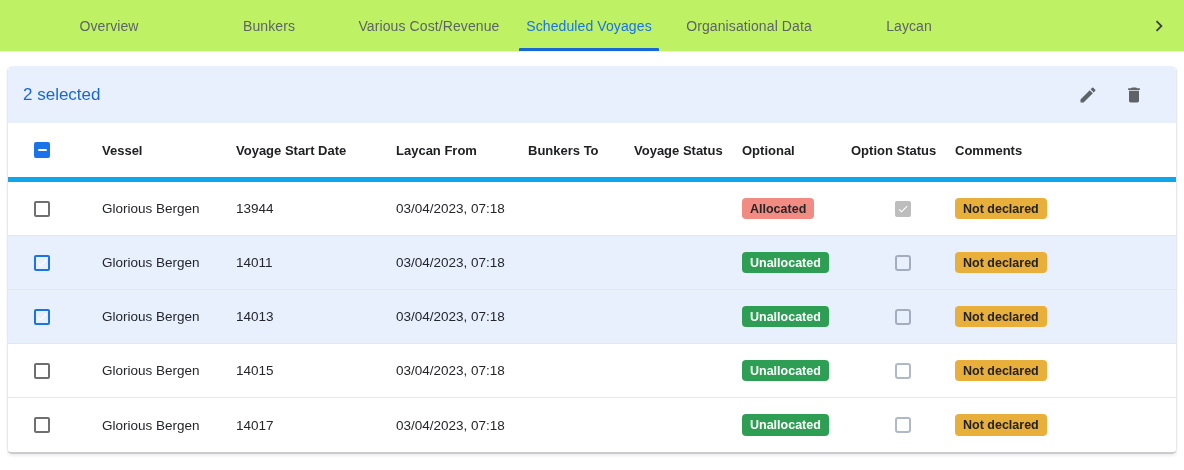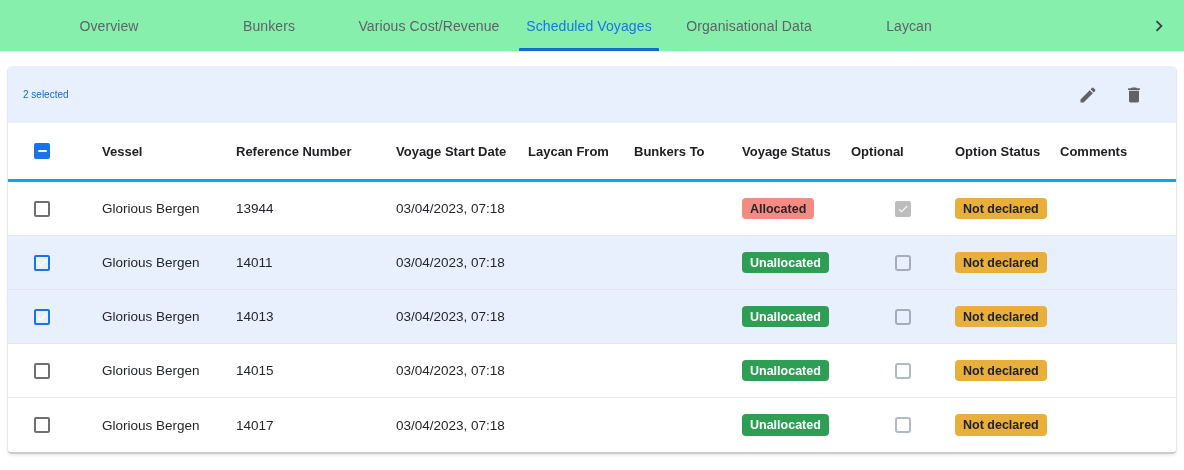--- a/index.html
+++ b/index.html
@@ -6,51 +6,51 @@
   html, body { width: 1184px; height: 470px; overflow: hidden; background: #ffffff;
     font-family: "Liberation Sans", sans-serif; }
   .stage { position: relative; width: 1184px; height: 470px; }
 
   
   .top-remnant { position: absolute; top: 0; left: 20px; width: 85px; height: 3px;
     background: linear-gradient(to right, #cfcfcf, #9a9a9a 35%, #9a9a9a); border-radius: 0 0 2px 2px; }
 
   
   .tabbar { position: absolute; top: 0; left: 0; width: 1184px; height: 52px;
-    background: #86efac; border-bottom: 1px solid #ededee; display: flex; align-items: stretch;
+    background: #bef264; border-bottom: 1px solid #ededee; display: flex; align-items: stretch;
     padding-left: 29px; }
   .tab { width: 160px; display: flex; align-items: center; justify-content: center;
     font-size: 14px; color: #5f6368; cursor: pointer; position: relative; letter-spacing: .1px; }
   .tab.active { color: #1a73e8; font-weight: 500; }
   .tab.active::after { content: ""; position: absolute; left: 10px; right: 10px; bottom: 0;
     height: 3px; background: #1967d2; border-radius: 1px 1px 0 0; }
   .tab-overflow { position: absolute; right: 8px; top: 0; height: 52px; width: 34px;
     display: flex; align-items: center; justify-content: center; cursor: pointer; }
   .tab-overflow svg { width: 22px; height: 22px; fill: #3c4043; }
 
   
   .card { position: absolute; top: 66px; left: 7px; width: 1170px;
     background: #fff; border: 1px solid #e8e8e8; border-top: none;
     border-bottom: 2px solid #c9cbcd; border-radius: 5px;
     box-shadow: 0 2px 3px rgba(0,0,0,0.07); overflow: hidden; }
 
   
   .sel-toolbar { height: 57px; background: #e8f0fe; display: flex; align-items: center;
     padding: 0 30px 0 15px; border-radius: 5px 5px 0 0; }
-  .sel-count { color: #1967d2; font-size: 10px; }
+  .sel-count { color: #1967d2; font-size: 17px; }
   .sel-actions { margin-left: auto; display: flex; align-items: center; gap: 22px; }
   .icon-btn { width: 24px; height: 24px; display: flex; align-items: center; justify-content: center;
     cursor: pointer; background: none; border: none; }
   .icon-btn svg { width: 20px; height: 20px; fill: #5f6368; }
 
   
   .grid-row { display: grid;
     grid-template-columns: 94px 134px 160px 132px 106px 108px 109px 104px 105px 1fr;
     align-items: center; }
-  .thead { height: 59px; border-bottom: 3px solid #0ea5e9; background: #fff; }
+  .thead { height: 59px; border-bottom: 5px solid #0ea5e9; background: #fff; }
   .th { font-size: 13px; font-weight: 700; color: #202124; }
   .row { height: 54px; border-bottom: 1px solid #e4e7eb; background: #fff; cursor: pointer; }
   .row:last-child { border-bottom: none; }
   .row.selected { background: #e8f0fe; }
   .cell { font-size: 13.5px; color: #24262b; }
   .c-left { text-align: left; }
   .c-center { text-align: left; }
   .cbcell { padding-left: 26px; display: flex; align-items: center; }
   .cbcell-center { display: flex; align-items: center; justify-content: center; }
 
@@ -119,21 +119,20 @@
     </div>
 
     <div class="grid-row thead">
       <div class="cbcell">
         <div class="cb indeterminate" id="header-cb">
 
           <span class="dash"></span>
         </div>
       </div>
       <div class="th c-left">Vessel</div>
-      <div class="th c-left">Reference Number</div>
       <div class="th c-left">Voyage Start Date</div>
       <div class="th c-center">Laycan From</div>
       <div class="th c-center">Bunkers To</div>
       <div class="th c-center">Voyage Status</div>
       <div class="th c-center">Optional</div>
       <div class="th c-center">Option Status</div>
       <div class="th c-center">Comments</div>
     </div>
 
     <div id="tbody">

